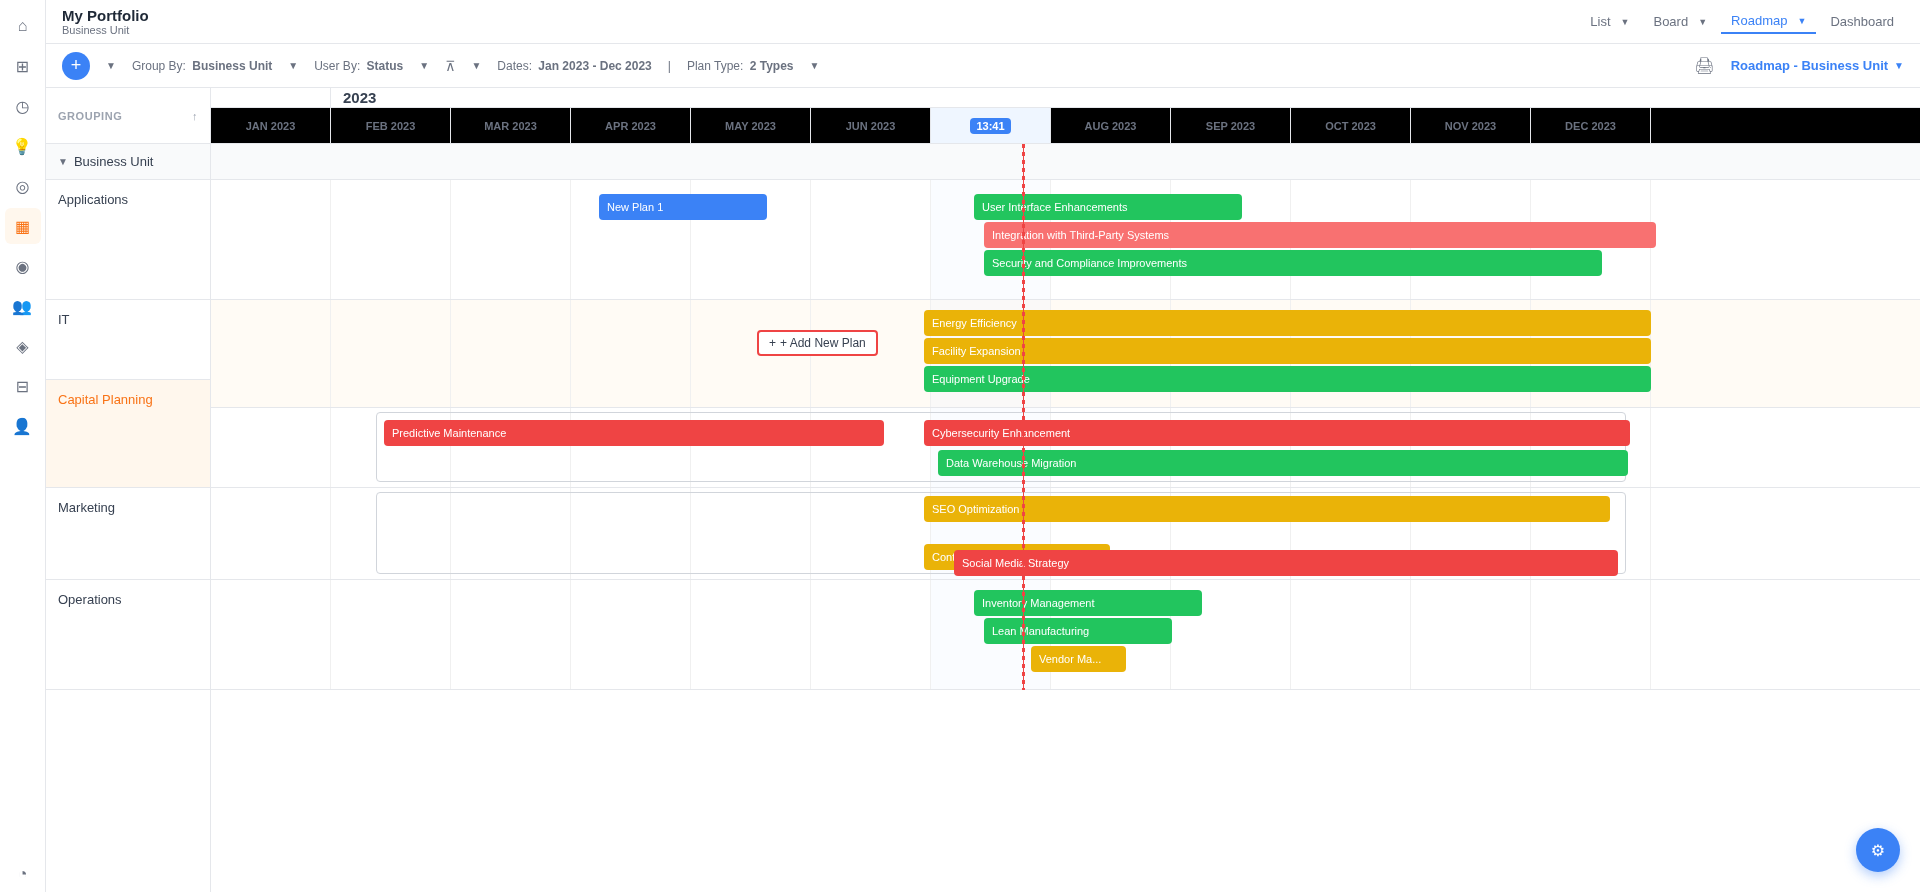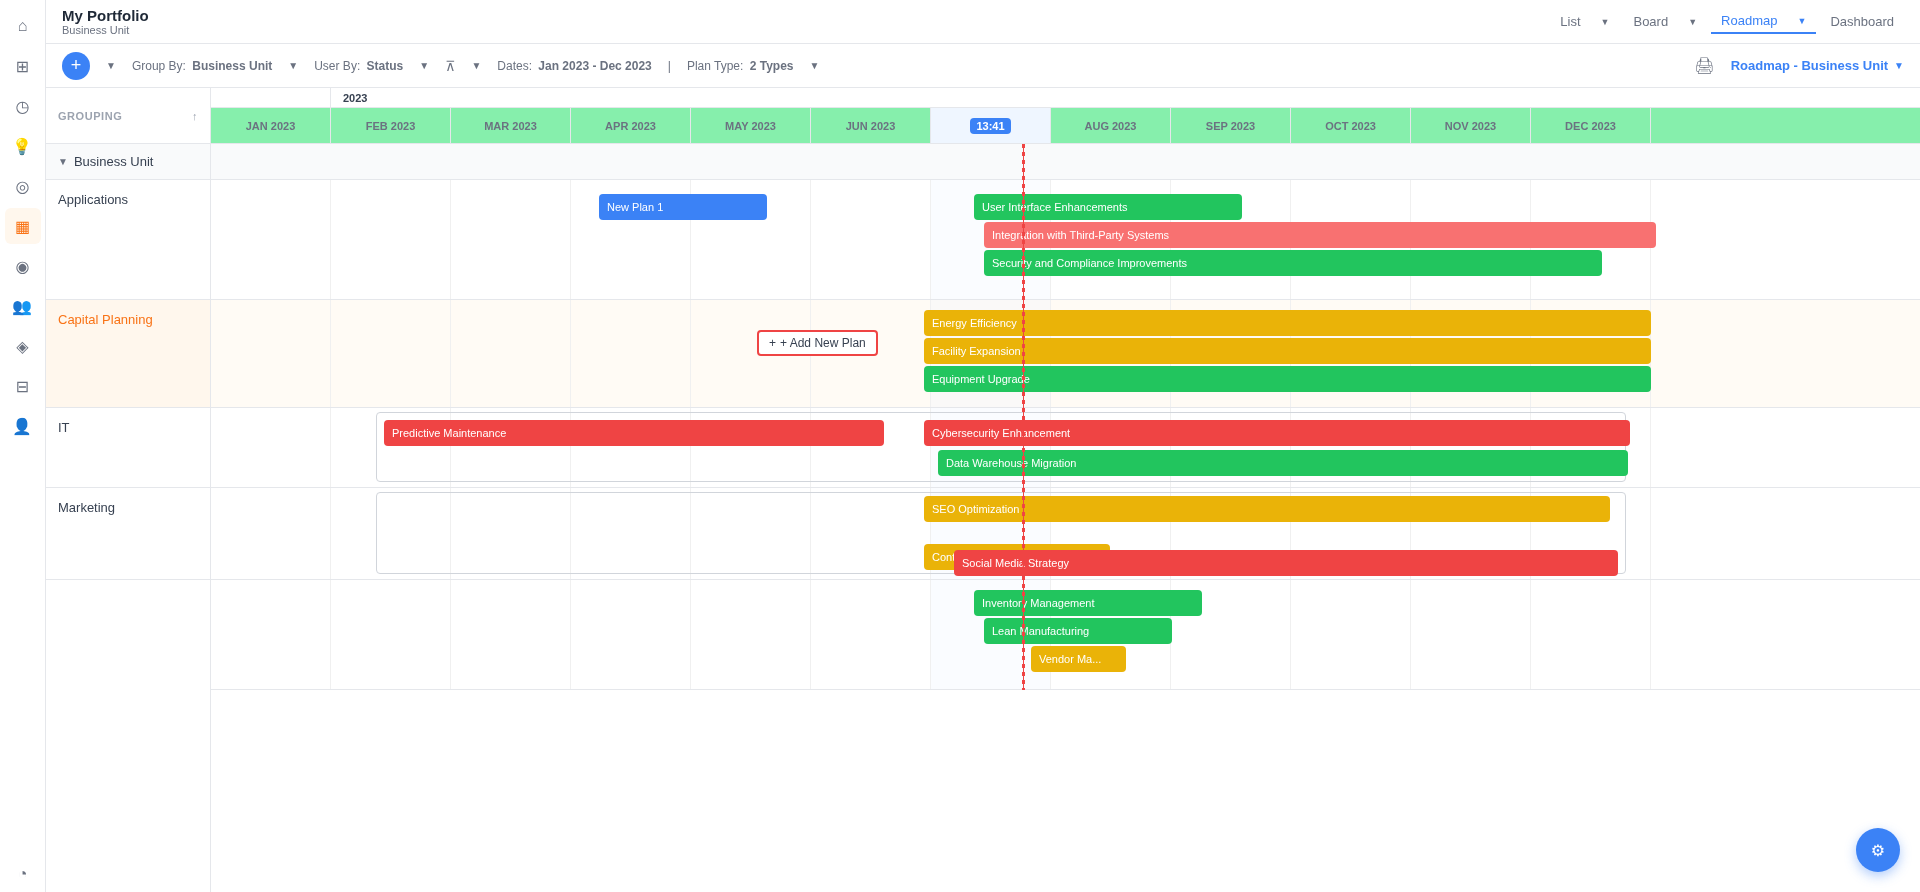--- a/index.html
+++ b/index.html
@@ -65,21 +65,21 @@
       gap: 4px;
     }
     .nav-tab {
       padding: 4px 10px;
       border-radius: 4px;
       cursor: pointer;
       font-size: 13px;
       color: #6b7280;
       display: flex;
       align-items: center;
-      gap: 20px;
+      gap: 10px;
       justify-content: flex-end;
     }
     .nav-tab.active {
       color: #3b82f6;
       border-bottom: 2px solid #3b82f6;
       border-radius: 0;
     }
 
     
     .toolbar {
@@ -192,21 +192,21 @@
     .year-row {
       display: flex;
       height: 20px;
       border-bottom: 1px solid #e5e7eb;
       background: #fff;
     }
     .month-row {
       display: flex;
       height: 36px;
       border-bottom: 1px solid #e5e7eb;
-      background: #86efac;
+      background: #000000;
     }
     .month-cell {
       width: 120px;
       flex-shrink: 0;
       display: flex;
       align-items: center;
       justify-content: center;
       font-size: 11px;
       font-weight: 600;
       color: #6b7280;
@@ -441,42 +441,45 @@
 
         <div class="group-row" style="height:36px;background:#f9fafb;border-bottom:1px solid #e5e7eb;">
           <span class="chevron">▼</span>
           <span>Business Unit</span>
         </div>
 
         <div class="group-row" style="height:120px;align-items:flex-start;padding-top:12px;">
           <span>Applications</span>
         </div>
 
+        <div class="group-row" style="height:80px;align-items:flex-start;padding-top:12px;">
+          <span>IT</span>
+        </div>
+
         <div class="group-row active-group" style="height:108px;align-items:flex-start;padding-top:12px;">
           <span>Capital Planning</span>
         </div>
 
-        <div class="group-row" style="height:80px;align-items:flex-start;padding-top:12px;">
-          <span>IT</span>
-        </div>
-
         <div class="group-row" style="height:92px;align-items:flex-start;padding-top:12px;">
           <span>Marketing</span>
         </div>
 
+        <div class="group-row" style="height:110px;align-items:flex-start;padding-top:12px;">
+          <span>Operations</span>
+        </div>
       </div>
     </div>
 
     <div class="timeline-area">
 
       <div class="timeline-header">
 
         <div class="year-row">
           <div style="width:120px;border-right:1px solid #e5e7eb;"></div>
-          <div style="flex:1;display:flex;align-items:center;padding-left:12px;font-size:11px;font-weight:600;color:#374151;">2023</div>
+          <div style="flex:1;display:flex;align-items:center;padding-left:12px;font-size:15px;font-weight:600;color:#374151;">2023</div>
         </div>
 
         <div class="month-row">
           <div class="month-cell">JAN 2023</div>
           <div class="month-cell">FEB 2023</div>
           <div class="month-cell">MAR 2023</div>
           <div class="month-cell">APR 2023</div>
           <div class="month-cell">MAY 2023</div>
           <div class="month-cell">JUN 2023</div>
           <div class="month-cell today-month">

